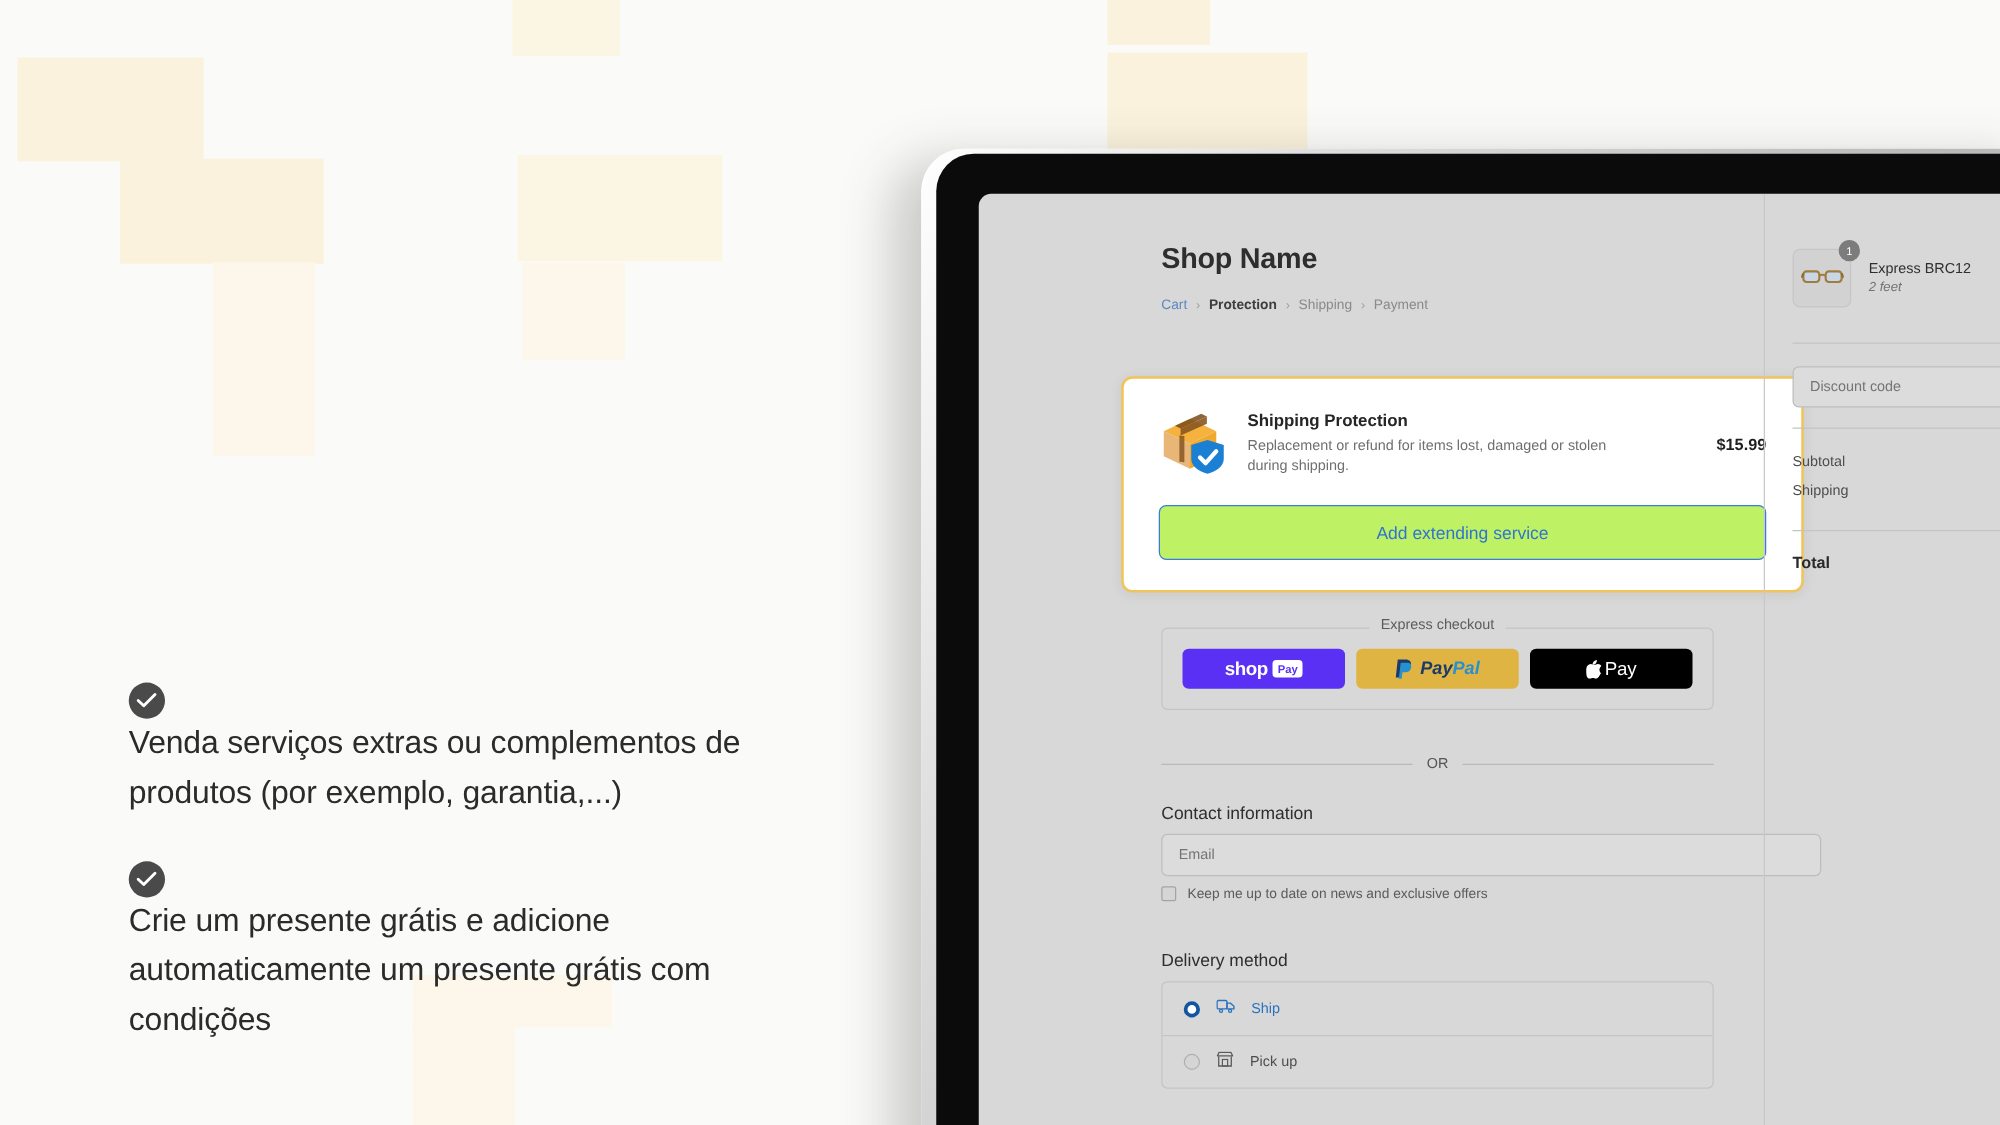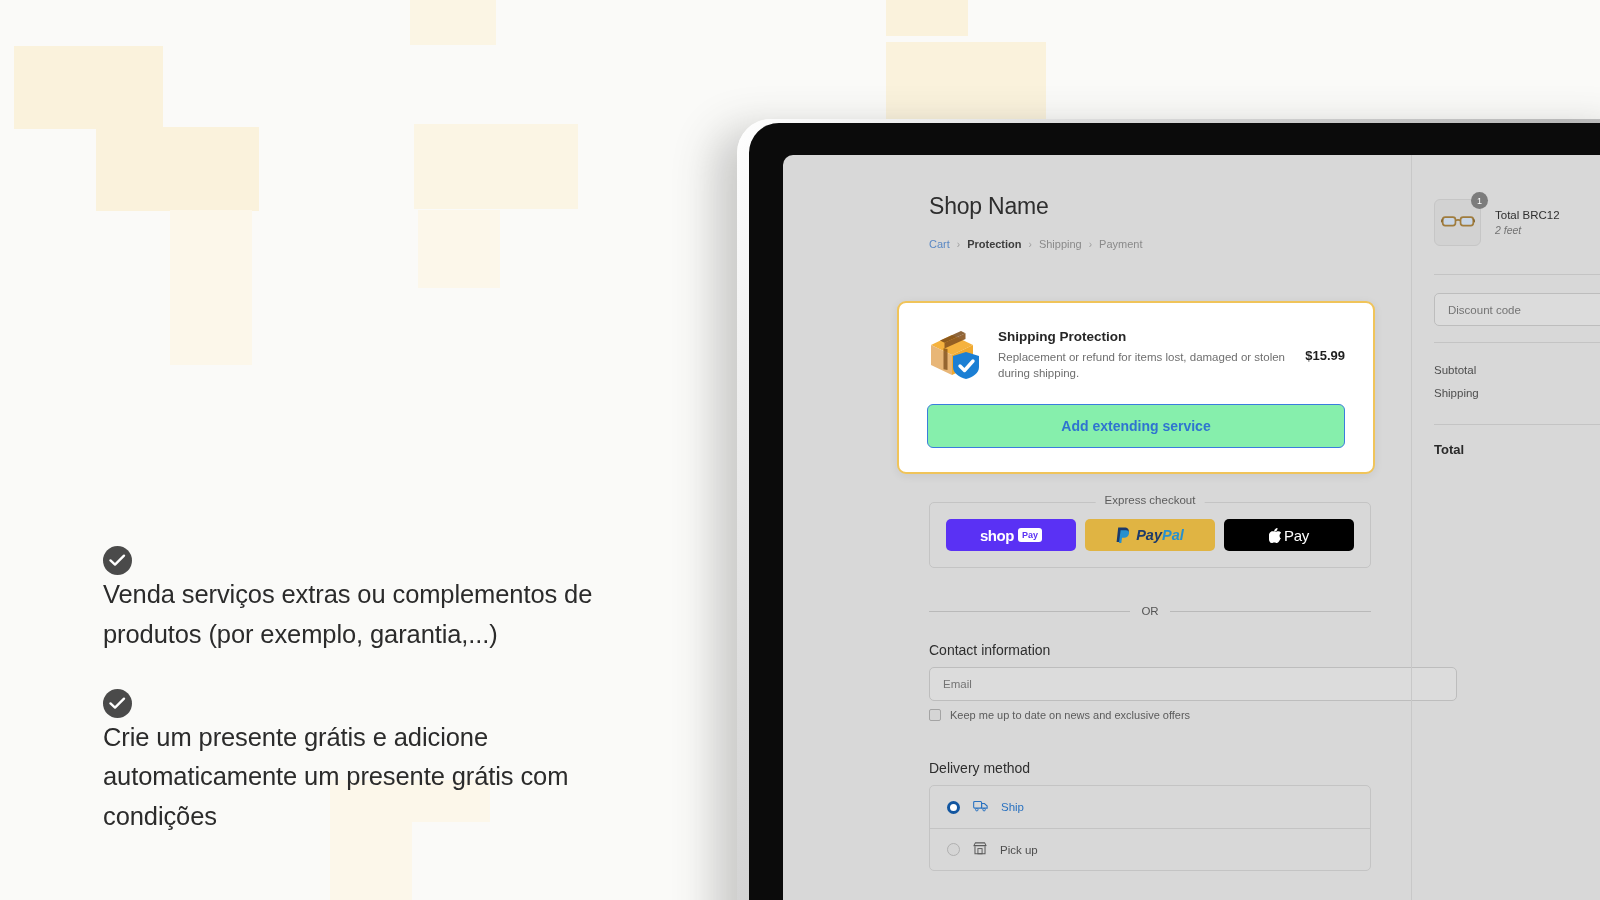--- a/index.html
+++ b/index.html
@@ -120,21 +120,21 @@
     left: 628px; top: 0;
     width: 226px; height: 784px;
     border-left: 1px solid #c8c8c8;
   }
 
   #shop-name {
     position: absolute;
     left: 146px; top: 38px;
     font-size: 23px;
     color: #2e2e2e;
-    font-weight: 400;
+    font-weight: 700;
     letter-spacing: -0.2px;
     white-space: nowrap;
   }
   #breadcrumb {
     position: absolute;
     left: 146px; top: 83px;
     display: flex;
     align-items: center;
     font-size: 11px;
     white-space: nowrap;
@@ -142,21 +142,21 @@
   }
   #breadcrumb .crumb { color: #8a8a8a; }
   #breadcrumb .crumb.link { color: #5a88c4; }
   #breadcrumb .crumb.current { color: #3d3d3d; font-weight: 700; }
   #breadcrumb .sep { color: #a0a0a0; margin: 0 7px; font-size: 10px; }
 
   
   #protection-card {
     position: absolute;
     left: 114px; top: 146px;
-    width: 478px;
+    width: 546px;
     background: #ffffff;
     border: 2px solid #f0c45a;
     border-radius: 9px;
     padding: 26px 28px 24px 28px;
     box-shadow: 0 2px 10px rgba(0,0,0,0.07);
   }
   #protection-row {
     display: flex;
     align-items: center;
     gap: 17px;
@@ -183,24 +183,24 @@
     white-space: nowrap;
   }
   #add-service-btn {
     display: block;
     width: 100%;
     margin-top: 22px;
     padding: 13px 0;
     text-align: center;
     border: 1.5px solid #3b7ddd;
     border-radius: 6px;
-    background: #86efac;
+    background: #bef264;
     color: #2f74d0;
     font-size: 14px;
-    font-weight: 700;
+    font-weight: 400;
     font-family: "Liberation Sans", sans-serif;
     cursor: pointer;
   }
 
   
   #express-box {
     position: absolute;
     left: 146px; top: 347px;
     width: 442px;
     border: 1px solid #c4c4c4;
@@ -571,21 +571,21 @@
                   <rect x="2" y="6" width="15" height="10" rx="3" fill="#c9d6e6" stroke="#a07c3d" stroke-width="2"></rect>
                   <rect x="23" y="6" width="15" height="10" rx="3" fill="#c9d6e6" stroke="#a07c3d" stroke-width="2"></rect>
                   <path d="M17 10 q3 -1.6 6 0" stroke="#a07c3d" stroke-width="2" fill="none"></path>
                   <path d="M2 8 L0 12" stroke="#8a6a32" stroke-width="2"></path>
                   <path d="M38 8 L40 12" stroke="#8a6a32" stroke-width="2"></path>
                 </svg>
               </span>
               <span id="qty-badge">1</span>
             </div>
             <div>
-              <div id="product-title">Total BRC12</div>
+              <div id="product-title">Express BRC12</div>
               <div id="product-variant">2 feet</div>
             </div>
           </div>
 
           <div class="aside-rule" id="rule-1"></div>
 
           <div id="discount-field">Discount code</div>
 
           <div class="aside-rule" id="rule-2"></div>
 

